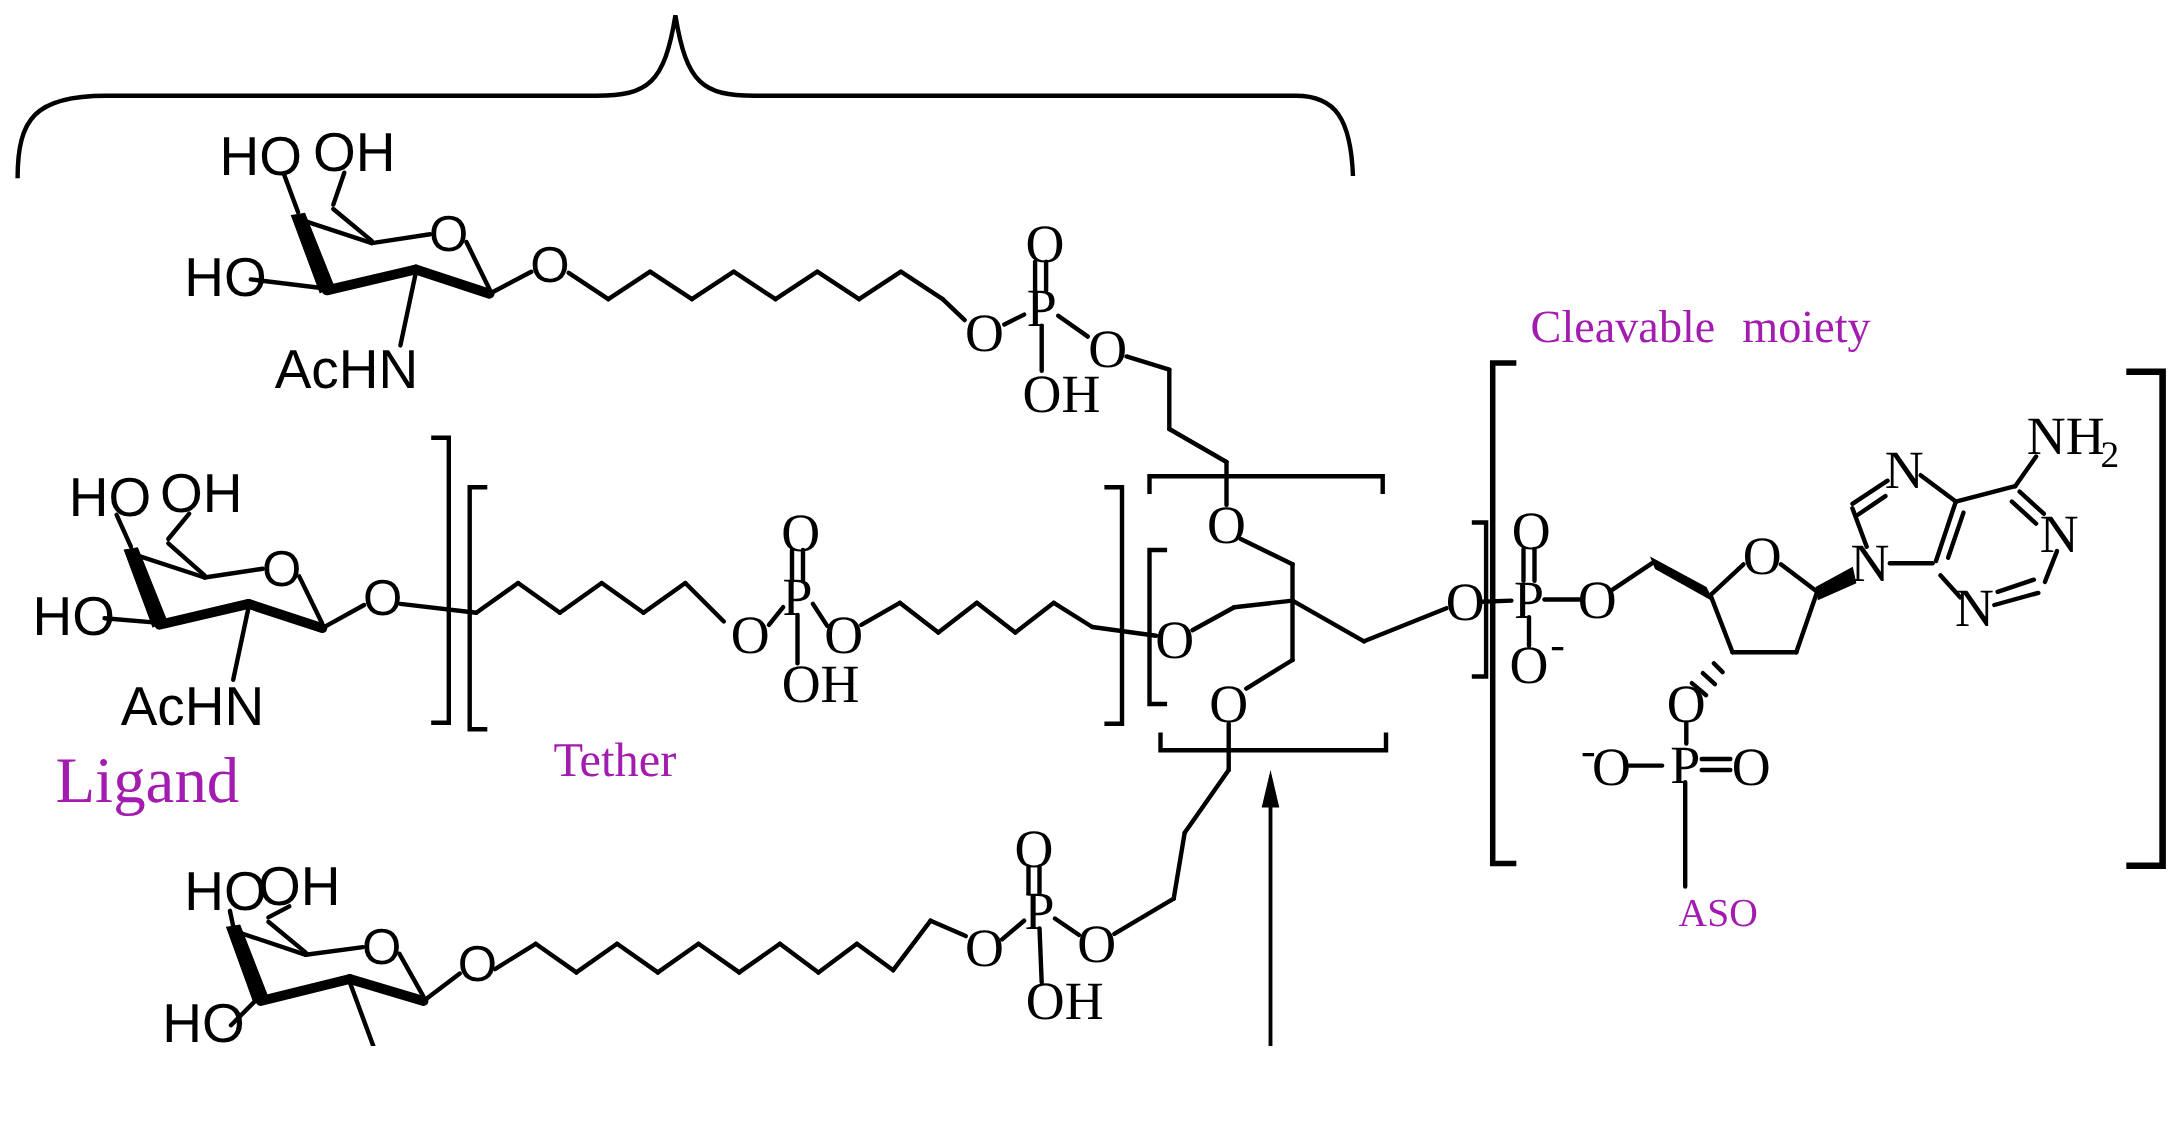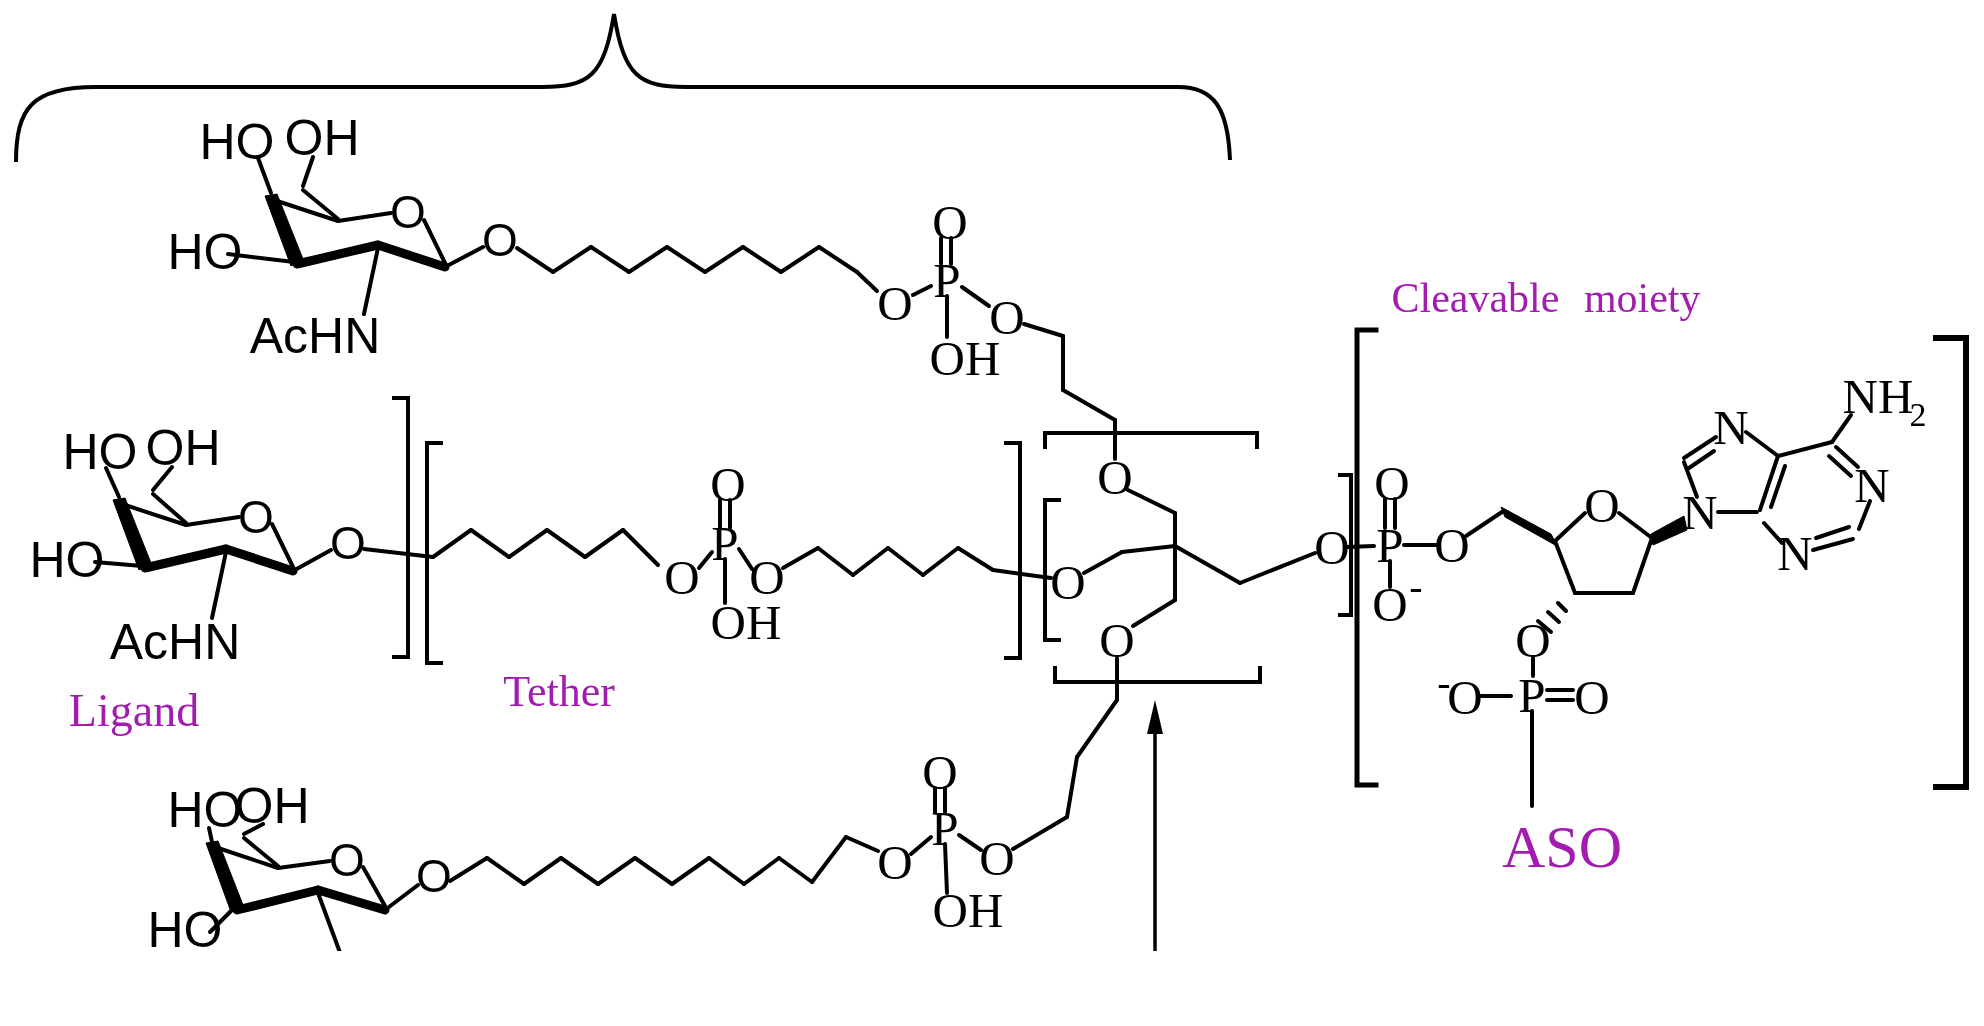--- a/index.html
+++ b/index.html
@@ -12,24 +12,24 @@
   .wedge{fill:#000;stroke:#000;stroke-width:1;}
   .bracket{stroke:#000;fill:none;stroke-linecap:square;}
   .brace{stroke:#000;fill:none;stroke-width:4;}
   .arrow-line{stroke:#000;stroke-width:3.5;}
   .arrow-head{fill:#000;}
   text.serif{font-family:"Liberation Serif","DejaVu Serif",serif;fill:#000;}
   text.sans{font-family:"Liberation Sans","DejaVu Sans",sans-serif;fill:#000;}
   .diagram-label{position:absolute;transform:translate(-50%,-50%);color:#a21caf;white-space:nowrap;
                  font-family:"Liberation Serif","DejaVu Serif",serif;}
   #label-cleavable{left:1546px;top:298px;font-size:42px;word-spacing:14px;}
-  #label-ligand{left:134px;top:710px;font-size:46px;}
+  #label-ligand{left:134px;top:710px;font-size:59px;}
   #label-tether{left:559px;top:691px;font-size:44px;}
   #label-branching{left:1010px;top:995px;font-size:42px;word-spacing:10px;}
-  #label-aso{left:1562px;top:830px;font-size:60px;margin-top:17px;}
+  #label-aso{left:1562px;top:830px;font-size:36px;}
 </style>
 </head>
 <body>
 
 <div id="figure">
   <svg id="structure-svg" width="1984" height="1026" viewBox="0 0 1984 1026">
       <line x1="258" y1="158" x2="271" y2="193" class="bond"></line>
       <line x1="313" y1="157" x2="303" y2="186" class="bond"></line>
       <line x1="303" y1="190" x2="338" y2="219" class="bond"></line>
       <line x1="271" y1="199" x2="338" y2="221" class="bond"></line>

